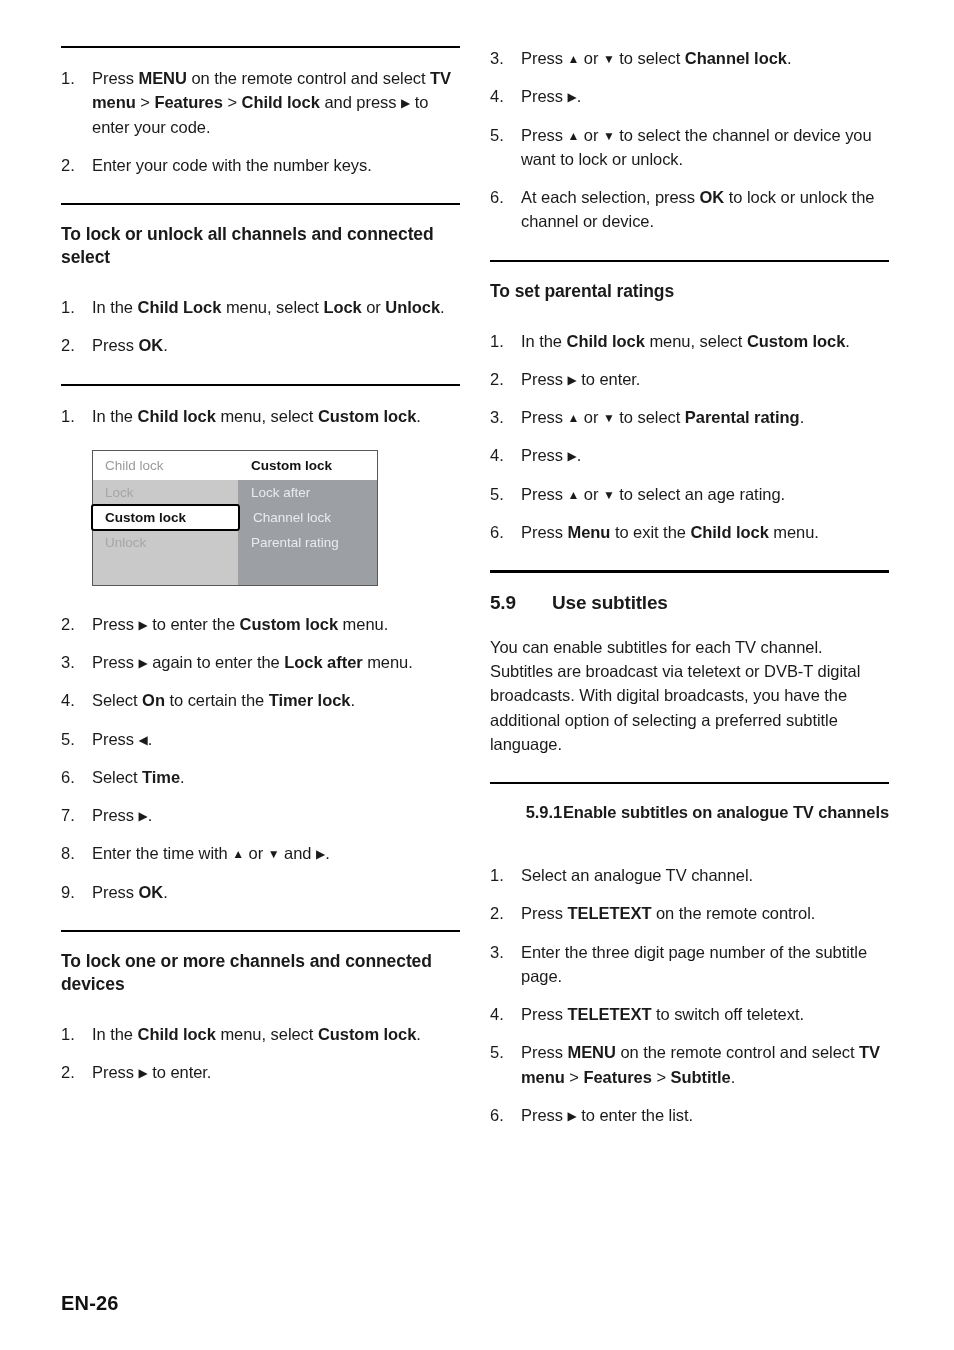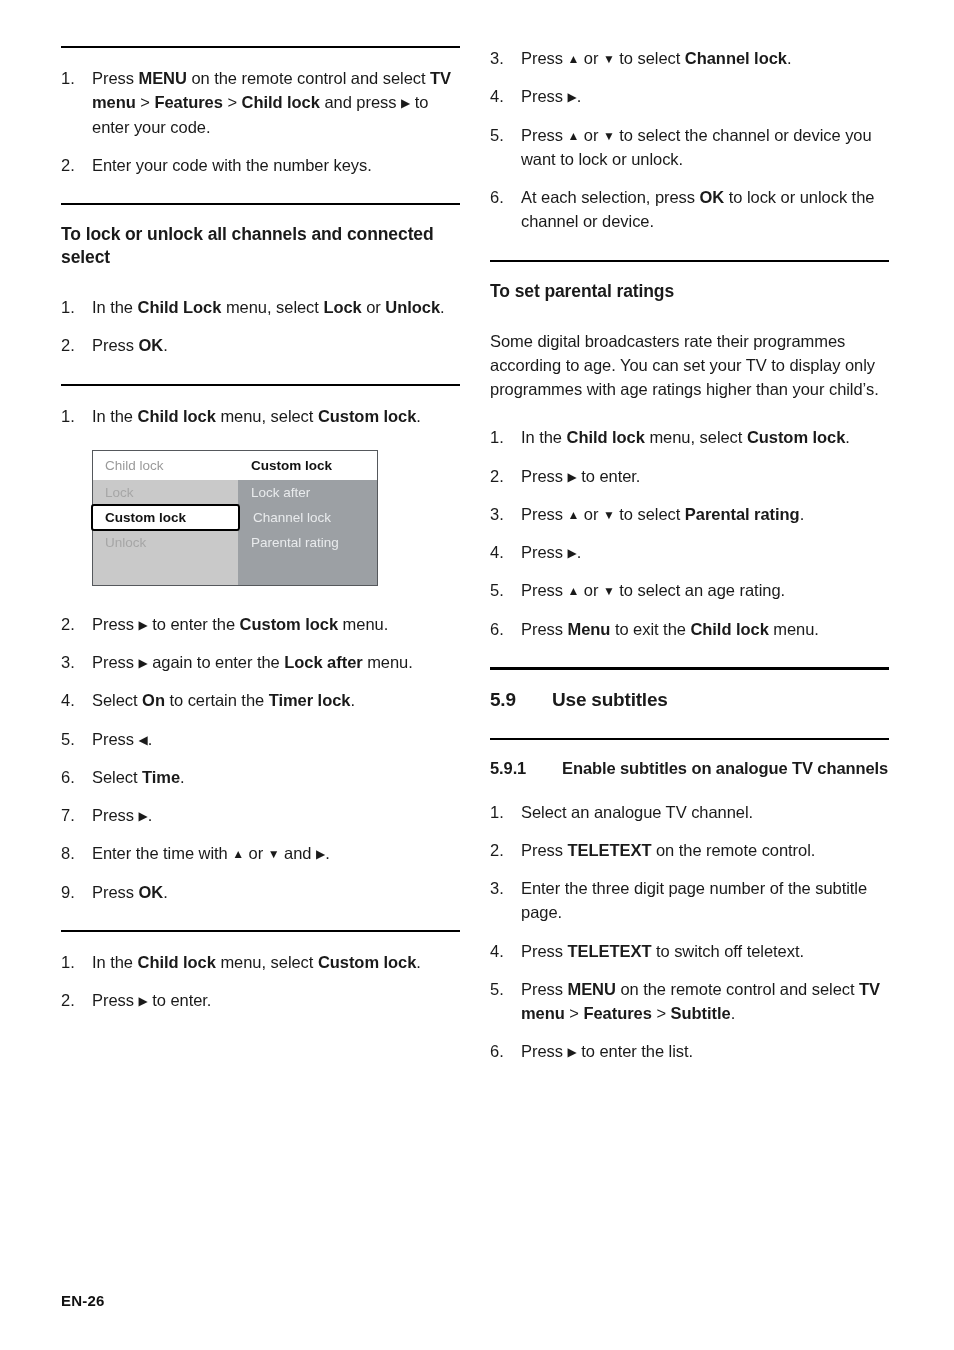--- a/index.html
+++ b/index.html
@@ -55,23 +55,24 @@
     line-height: 1.25;
     margin: 0 0 20px 0;
     display: flex;
     letter-spacing: -0.2px;
   }
   h2.sec .num { width: 62px; flex: 0 0 62px; }
   h2.sub {
     font-size: 16.5px;
     font-weight: bold;
     line-height: 1.33;
-    margin: 0 0 20px 0;
+    margin: 0 0 39px 0;
     display: flex;
     letter-spacing: -0.1px;
+    text-align: right;
   }
   h2.sub .num { width: 72px; flex: 0 0 72px; }
   h2.sub .txt { flex: 1; }
 
   
   p.body {
     font-size: 16.5px;
     line-height: 1.47;
     margin: 0 0 24px 0;
     letter-spacing: -0.05px;
@@ -145,21 +146,21 @@
   }
   .mrow.blank { height: 30px; }
   .mrow.blank .lcell { background: #c9c9c9; }
   .mrow.blank .rcell { background: #9ca0a4; }
 
   
   .footer {
     position: absolute;
     left: 61px;
     top: 1292px;
-    font-size: 15px;
+    font-size: 20px;
     font-weight: bold;
     letter-spacing: 0.2px;
     color: #111;
   }
 </style>
 </head>
 <body>
 
 <div class="page">
 
@@ -211,53 +212,54 @@
         <li><span class="n">3.</span><span>Press </span><span class="arw">▶</span><span> again to enter the </span><b>Lock after</b><span> menu.</span></li>
         <li><span class="n">4.</span><span>Select </span><b>On</b><span> to certain the </span><b>Timer lock</b><span>.</span></li>
         <li><span class="n">5.</span><span>Press </span><span class="arw">◀</span><span>.</span></li>
         <li><span class="n">6.</span><span>Select </span><b>Time</b><span>.</span></li>
         <li><span class="n">7.</span><span>Press </span><span class="arw">▶</span><span>.</span></li>
         <li><span class="n">8.</span><span>Enter the time with </span><span class="arw">▲</span><span> or </span><span class="arw">▼</span><span> and </span><span class="arw">▶</span><span>.</span></li>
         <li><span class="n">9.</span><span>Press </span><b>OK</b><span>.</span></li>
       </ol>
 
     <div class="rule rule-spaced-top"></div>
+    <h2 class="head">To lock one or more channels and connected devices</h2>
     <ol class="steps">
         <li><span class="n">1.</span><span>In the </span><b>Child lock</b><span> menu, select </span><b>Custom lock</b><span>.</span></li>
         <li><span class="n">2.</span><span>Press </span><span class="arw">▶</span><span> to enter.</span></li>
       </ol>
 
   </div>
 
   <div class="col col-right">
 
     <ol class="steps">
         <li><span class="n">3.</span><span>Press </span><span class="arw">▲</span><span> or </span><span class="arw">▼</span><span> to select </span><b>Channel lock</b><span>.</span></li>
         <li><span class="n">4.</span><span>Press </span><span class="arw">▶</span><span>.</span></li>
         <li><span class="n">5.</span><span>Press </span><span class="arw">▲</span><span> or </span><span class="arw">▼</span><span> to select the channel or device you want to lock or unlock.</span></li>
         <li><span class="n">6.</span><span>At each selection, press </span><b>OK</b><span> to lock or unlock the channel or device.</span></li>
       </ol>
 
     <div class="rule rule-spaced-top"></div>
     <h2 class="head">To set parental ratings</h2>
-    <p class="body">Some digital broadcasters rate their programmes according to age. You can set your TV to display only programmes with age ratings higher than your child’s.</p>
     <ol class="steps">
         <li><span class="n">1.</span><span>In the </span><b>Child lock</b><span> menu, select </span><b>Custom lock</b><span>.</span></li>
         <li><span class="n">2.</span><span>Press </span><span class="arw">▶</span><span> to enter.</span></li>
         <li><span class="n">3.</span><span>Press </span><span class="arw">▲</span><span> or </span><span class="arw">▼</span><span> to select </span><b>Parental rating</b><span>.</span></li>
         <li><span class="n">4.</span><span>Press </span><span class="arw">▶</span><span>.</span></li>
         <li><span class="n">5.</span><span>Press </span><span class="arw">▲</span><span> or </span><span class="arw">▼</span><span> to select an age rating.</span></li>
         <li><span class="n">6.</span><span>Press </span><b>Menu</b><span> to exit the </span><b>Child lock</b><span> menu.</span></li>
       </ol>
 
     <div class="rule rule-thick rule-spaced-top"></div>
     <h2 class="sec">
       <span class="num">5.9</span>
       <span class="txt">Use subtitles</span>
     </h2>
+    <p class="body">You can enable subtitles for each TV channel. Subtitles are broadcast via teletext or DVB-T digital broadcasts. With digital broadcasts, you have the additional option of selecting a preferred subtitle language.</p>
 
     <div class="rule rule-spaced-top"></div>
     <h2 class="sub">
       <span class="num">5.9.1</span>
       <span class="txt">Enable subtitles on analogue TV channels</span>
     </h2>
     <ol class="steps">
         <li><span class="n">1.</span><span>Select an analogue TV channel.</span></li>
         <li><span class="n">2.</span><span>Press </span><b>TELETEXT</b><span> on the remote control.</span></li>
         <li><span class="n">3.</span><span>Enter the three digit page number of the subtitle page.</span></li>

